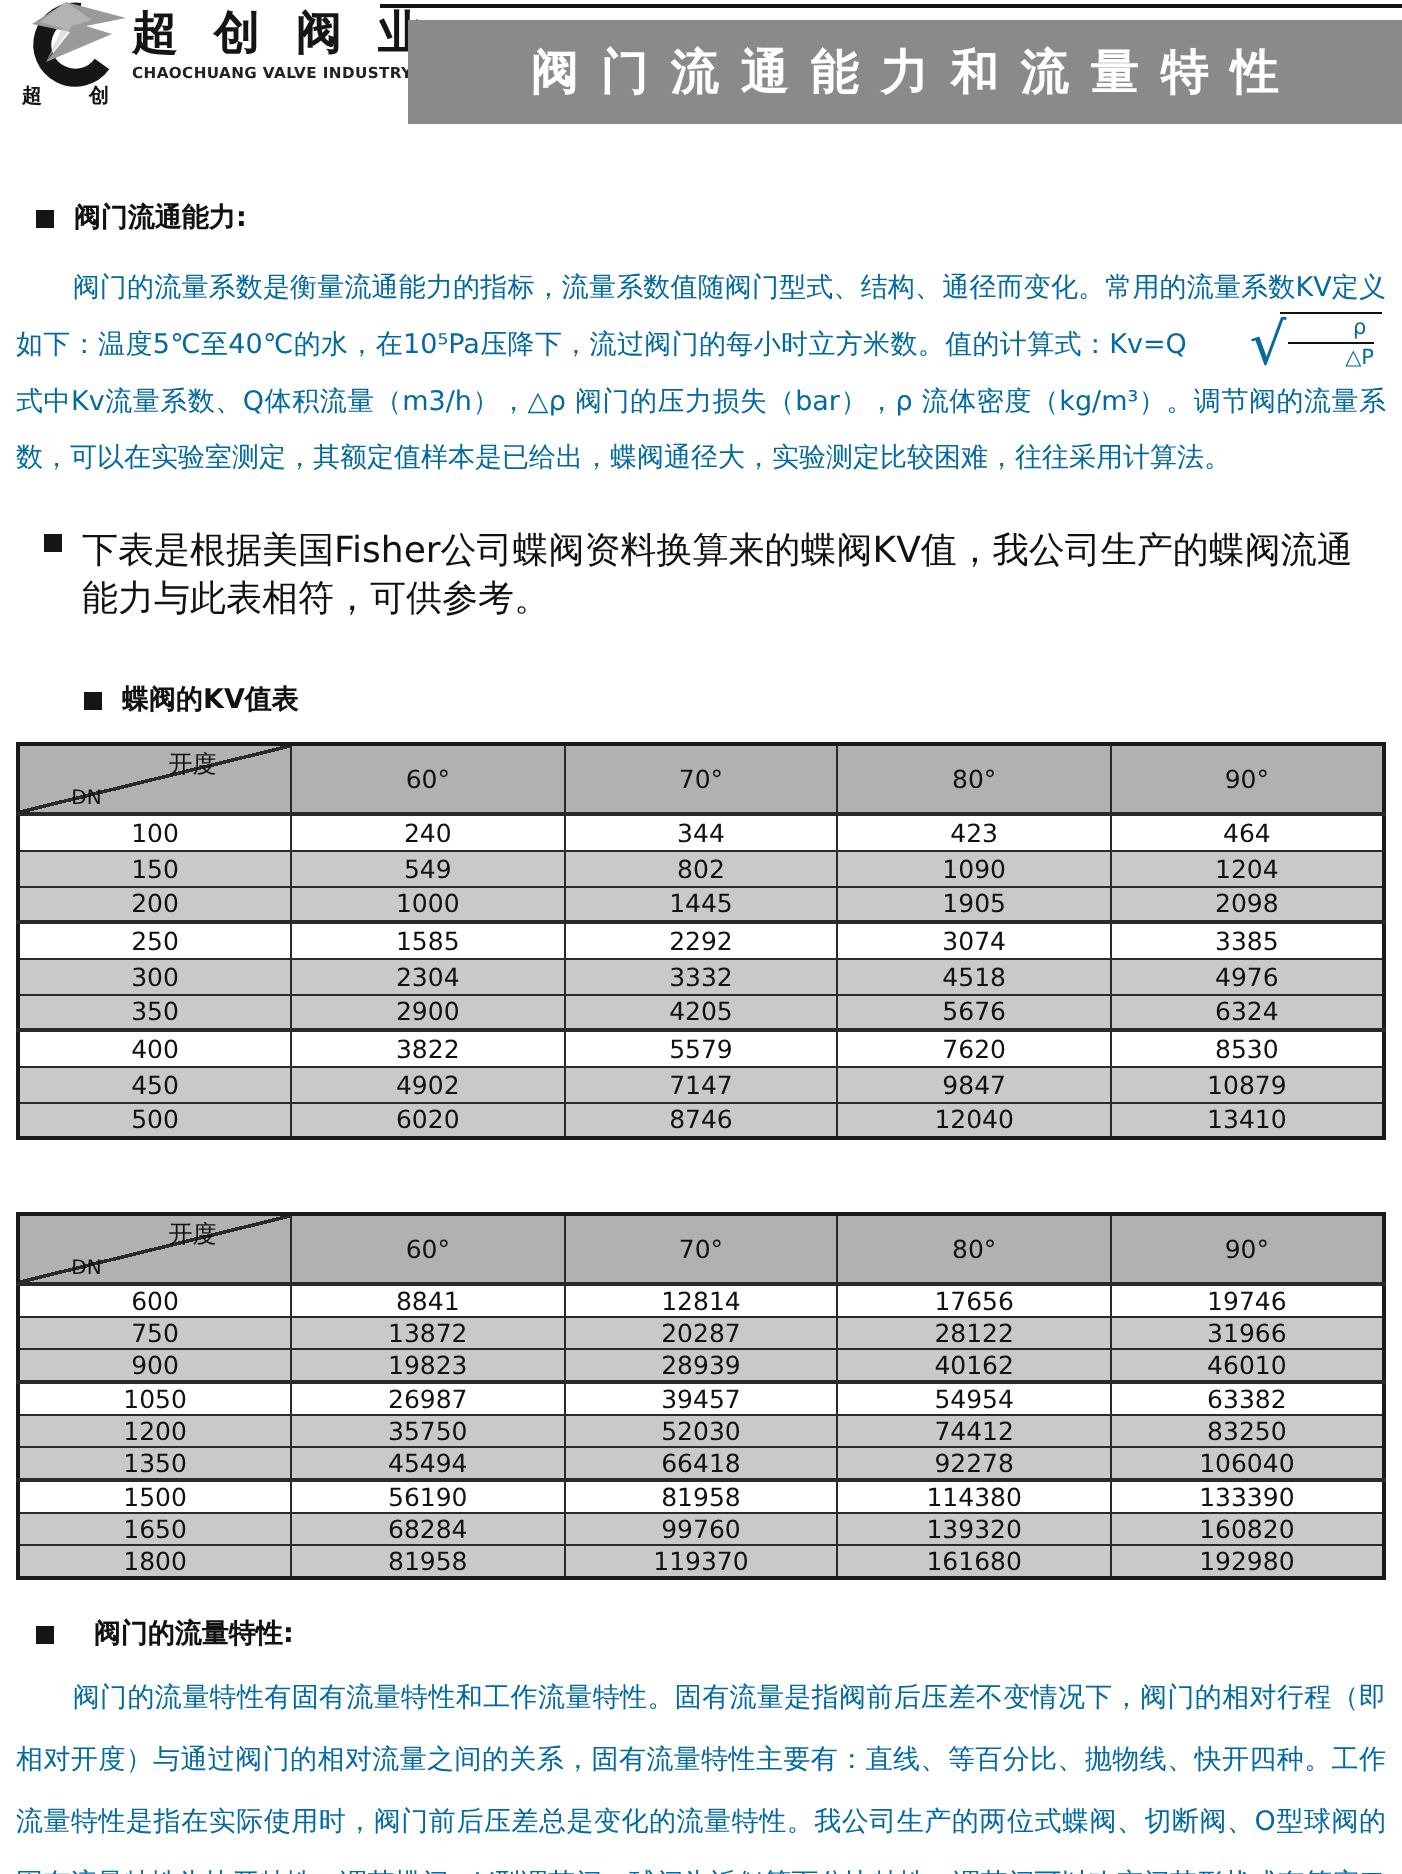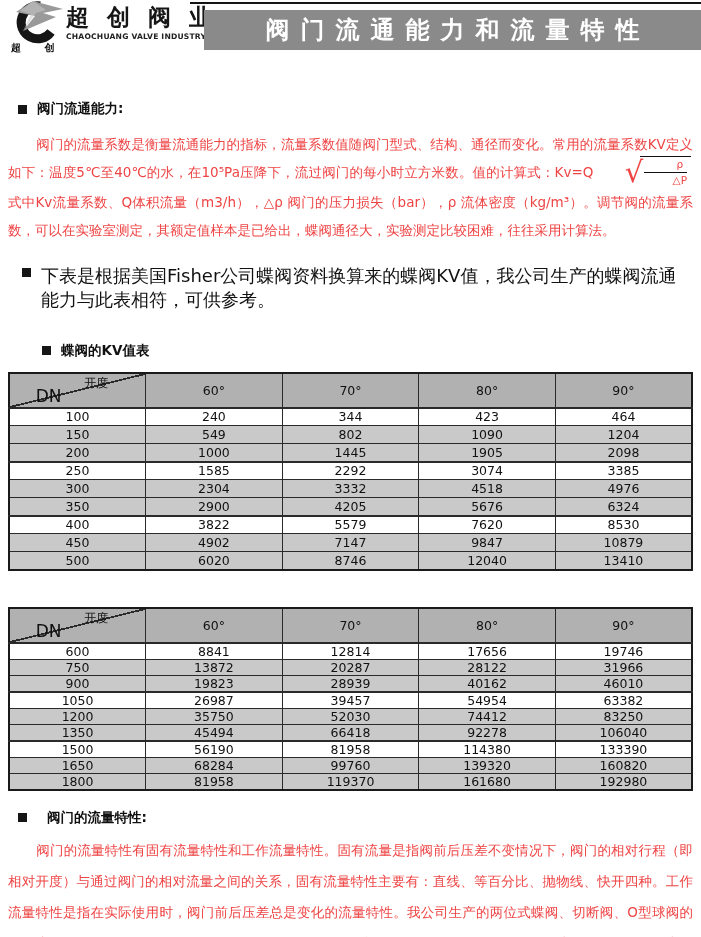--- a/index.html
+++ b/index.html
@@ -20,37 +20,37 @@
 
   
   .hdr{position:relative;height:56px;}
   .topline{position:absolute;top:2px;left:190px;right:0;height:2px;background:#151515;}
   .logo{position:absolute;left:6px;top:0;}
   .logo-cap{position:absolute;left:11px;top:41px;font-size:10px;font-weight:bold;letter-spacing:10px;color:#111;white-space:nowrap;}
   .brand{position:absolute;left:66px;top:5px;}
   .brand-cn{font-size:23px;font-weight:bold;letter-spacing:5px;line-height:1.1;color:#151515;white-space:nowrap;}
   .brand-en{font-size:7.6px;font-weight:bold;letter-spacing:0.2px;margin-top:2px;color:#222;white-space:nowrap;}
   .banner{
-    position:absolute;left:193px;right:0;top:10px;height:40px;
+    position:absolute;left:193px;right:0;top:10px;height:52px;
     background:var(--banner-bg);color:#ffffff;font-weight:bold;
     font-size:24px;letter-spacing:11px;text-indent:11px;
     display:flex;align-items:center;justify-content:center;white-space:nowrap;margin-left:11px;
   }
 
   
   .sec-head{display:flex;align-items:center;gap:10px;margin-left:10px;font-size:13.5px;font-weight:bold;color:#111;}
   .sq{width:9px;height:9px;background:#161616;flex:none;}
   .h1{margin-top:44px;}
   .h2{margin-top:30px;padding-left:24px;}
   .h3{margin-top:18px;gap:20px;}
 
   
   .body-p{
     margin:12px 0 0 0;font-size:13.5px;line-height:28px;
-    text-align:justify;text-indent:2.1em;color:#ef4444;
+    text-align:justify;text-indent:2.1em;color:#0369a1;
   }
   .body-p2{line-height:31px;margin-top:8px;}
   .note{display:flex;gap:10px;margin:20px 0 0 14px;font-size:18px;color:#111;}
   .note .sq{margin-top:4px;}
 
   
   .formula{display:inline-flex;align-items:stretch;vertical-align:middle;position:relative;top:-2px;margin:0 2px;}
   .rad{font-size:29px;line-height:0.9;align-self:center;margin:2px -3px 0 1px;font-weight:400;}
   .frac{display:flex;flex-direction:column;justify-content:center;border-top:1.6px solid #111;
         font-size:10.5px;line-height:1.15;text-align:center;padding:1px 4px 0;}
@@ -74,21 +74,21 @@
   th.corner{
     position:relative;
     background-color:var(--th-bg);
     background-image:linear-gradient(to bottom right,
       transparent calc(50% - 0.9px),
       var(--border) calc(50% - 0.9px),
       var(--border) calc(50% + 0.9px),
       transparent calc(50% + 0.9px));
   }
   .c-top{position:absolute;top:1px;left:55%;font-size:12px;}
-  .c-bot{position:absolute;bottom:1px;left:19%;font-size:17px;}
+  .c-bot{position:absolute;bottom:1px;left:19%;font-size:10px;}
 </style>
 </head>
 <body>
 
 <div class="hdr">
   <div class="topline"></div>
   <svg class="logo" width="58" height="46" viewBox="0 0 58 46">
     <path d="M34 6 A16.5 16.5 0 1 0 45 32" fill="none" stroke="#161616" stroke-width="9"></path>
     <polygon points="27,1 57,9 37,13 50,17 17,31 29,16 10,12" fill="#9a9a9a"></polygon>
     <polygon points="27,1 40,10 30,13 17,31 25,14 14,11" fill="#c9c9c9" opacity="0.55"></polygon>

